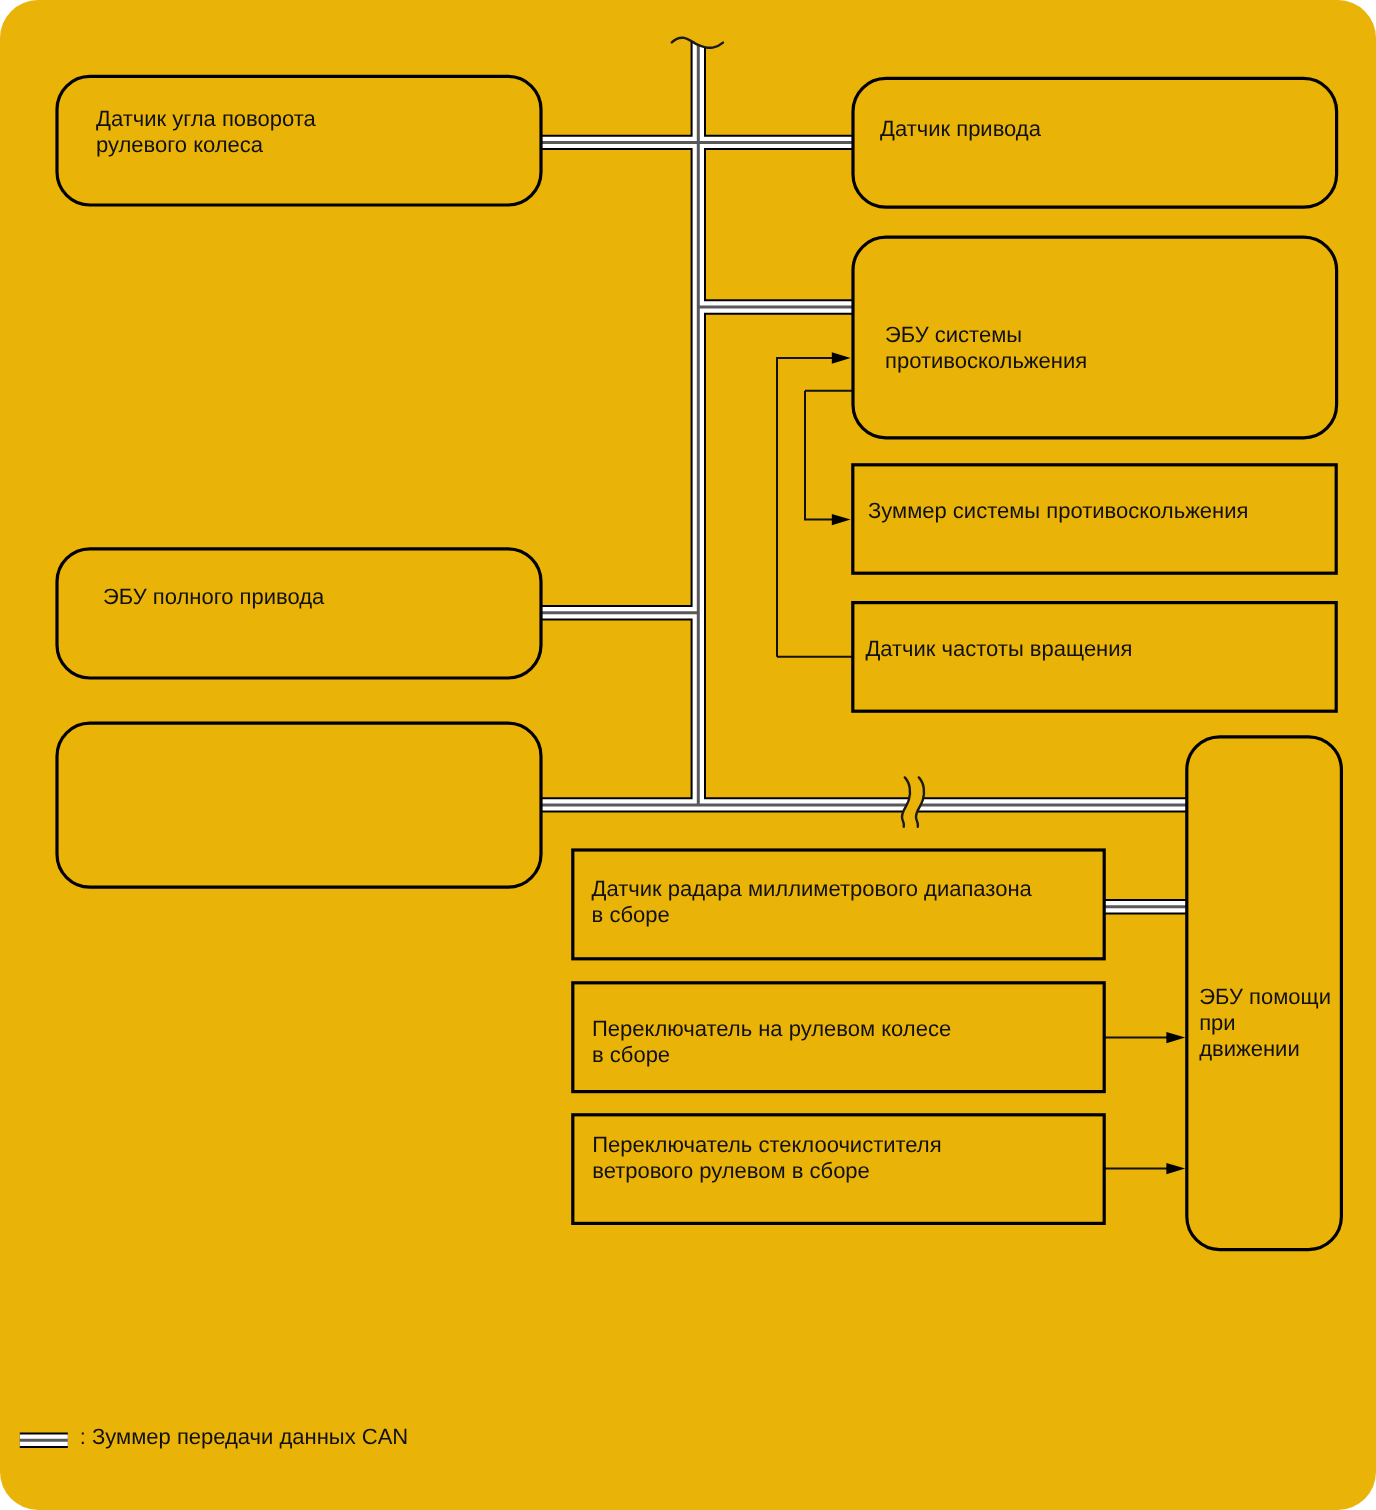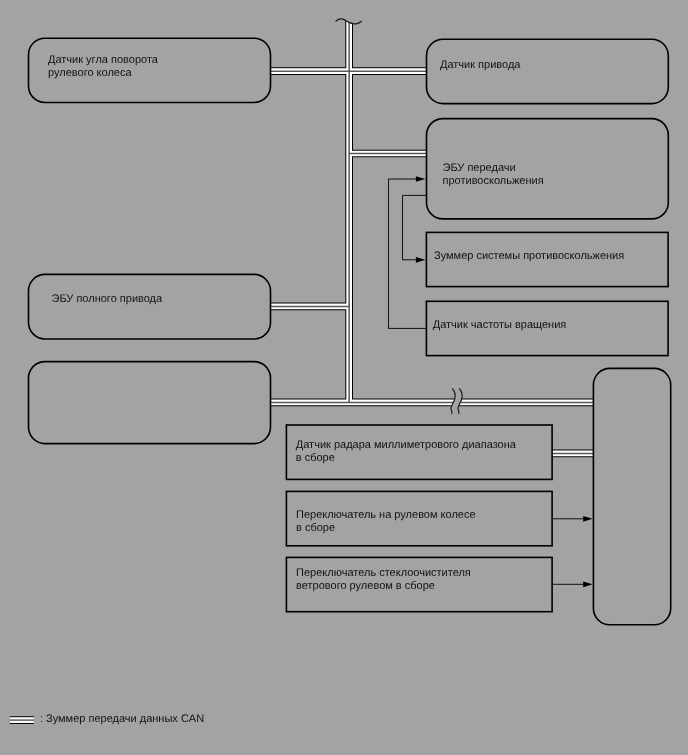--- a/index.html
+++ b/index.html
@@ -1,20 +1,20 @@
 <!DOCTYPE html>
 <html><head>
 <meta charset="utf-8">
 <title>CAN communication system diagram</title>
 <style>
   html,body{margin:0;padding:0;background:#ffffff;}
   body{width:688px;height:755px;overflow:hidden;
        font-family:"Liberation Sans",sans-serif;font-size:11px;color:#111111;
        -webkit-font-smoothing:antialiased;text-rendering:geometricPrecision;}
-  #stage{position:relative;width:688px;height:755px;background:#a3a3a3;}
+  #stage{position:relative;width:688px;height:755px;background:#eab308;border-radius:19px;}
   svg.layer{position:absolute;left:0;top:0;width:688px;height:755px;}
   .txt{position:absolute;white-space:pre;line-height:13px;color:#111111;font-size:11px;}
   
   .bus-black{fill:none;stroke:#000000;stroke-width:7.7;}
   .bus-white{fill:none;stroke:#ffffff;stroke-width:5.7;}
   .bus-grey {fill:none;stroke:#595959;stroke-width:1.5;}
   .wire     {fill:none;stroke:#111111;stroke-width:1.0;}
   .arrowhead{fill:#000000;stroke:none;}
   .boxline  {fill:none;stroke:#000000;stroke-width:1.6;}
   .breakline{fill:none;stroke:#1a1a1a;stroke-width:1.2;stroke-linecap:round;}
@@ -87,31 +87,34 @@
 
   <svg class="layer" viewBox="0 0 688 755">
     <path class="breakline" id="wave-top" d="M335.9,21.2 C337.6,19.6 339.6,18.7 341.6,18.9 C344.3,19.2 346.2,21.2 349.0,22.4 C351.8,23.6 354.0,24.2 356.4,23.8 C358.6,23.4 360.0,22.6 361.5,21.3"></path>
     <path class="breakline" id="wave-left" d="M452.4,388.7 C455.1,391.6 455.6,396.2 454.4,400.0 C453.2,403.7 450.9,405.4 451.0,408.6 C451.1,410.7 452.4,411.4 451.9,413.4"></path>
     <path class="breakline" id="wave-right" d="M459.4,388.7 C462.1,391.6 462.6,396.2 461.4,400.0 C460.2,403.7 457.9,405.4 458.0,408.6 C458.1,410.7 459.4,411.4 458.9,413.4"></path>
   </svg>
 
   <div class="txt" style="left:48.0px;top:53.8px">Датчик угла поворота
 рулевого колеса</div>
   <div class="txt" style="left:440.0px;top:58.7px">Датчик привода</div>
-  <div class="txt" style="left:442.5px;top:162.2px">ЭБУ передачи
+  <div class="txt" style="left:442.5px;top:162.2px">ЭБУ системы
 противоскольжения</div>
   <div class="txt" style="left:434px;top:250.2px">Зуммер системы противоскольжения</div>
   <div class="txt" style="left:432.7px;top:319.1px">Датчик частоты вращения</div>
   <div class="txt" style="left:51.5px;top:293.2px">ЭБУ полного привода</div>
   <div class="txt" style="left:295.8px;top:439.2px">Датчик радара миллиметрового диапазона
 в сборе</div>
   <div class="txt" style="left:296.0px;top:509px">Переключатель на рулевом колесе
 в сборе</div>
   <div class="txt" style="left:296.1px;top:567.4px">Переключатель стеклоочистителя
 ветрового рулевом в сборе</div>
+  <div class="txt" style="left:599.6px;top:493.2px">ЭБУ помощи
+при
+движении</div>
 
   <svg class="layer" viewBox="0 0 688 755">
     <g>
       <path class="bus-black" d="M9.9,720.1 L33.9,720.1"></path>
       <path class="bus-white" d="M9.9,720.1 L33.9,720.1"></path>
       <path class="bus-grey" d="M9.9,720.1 L33.9,720.1"></path>
     </g>
   </svg>
   <div class="txt" style="left:39.9px;top:713.1px">: Зуммер передачи данных CAN</div>
 

